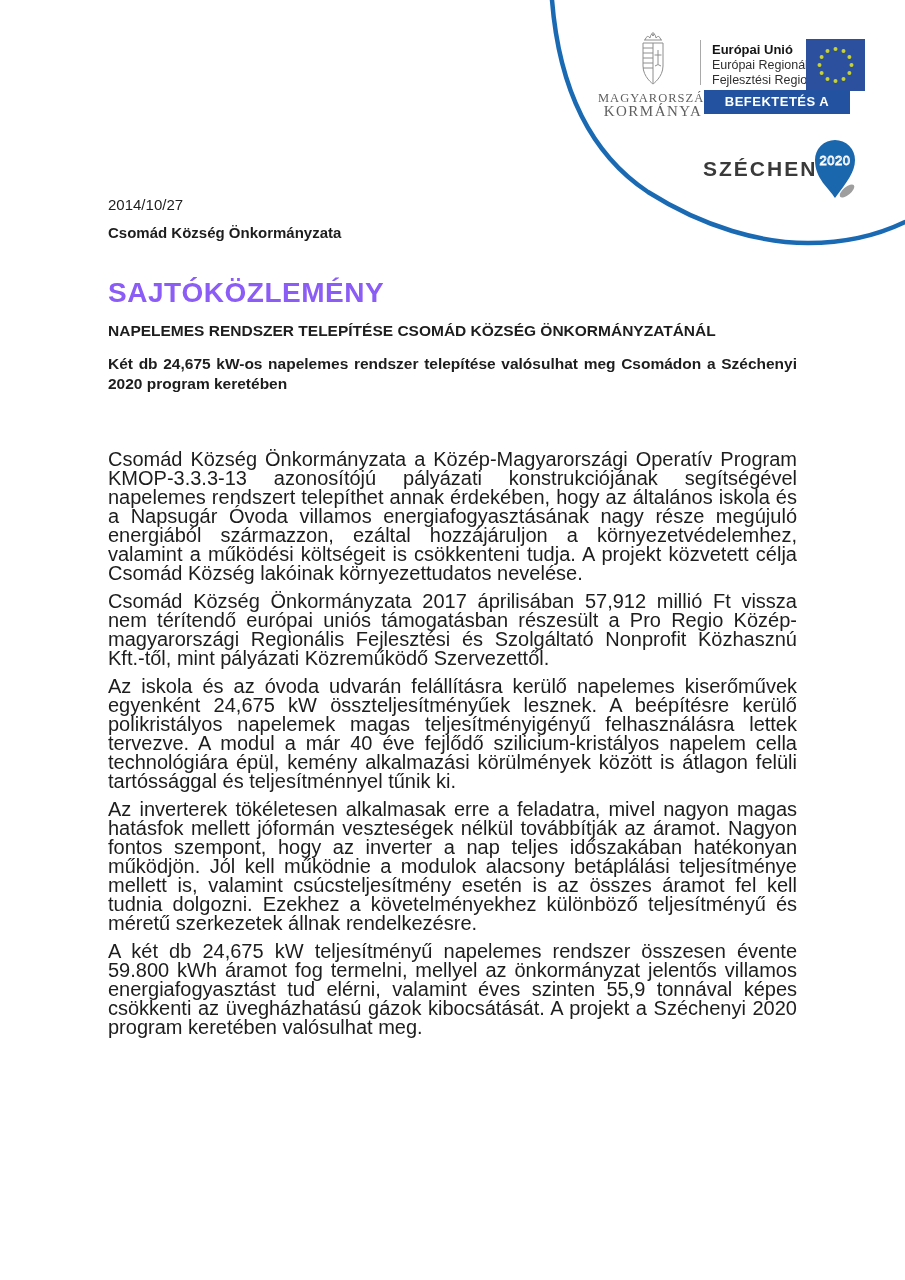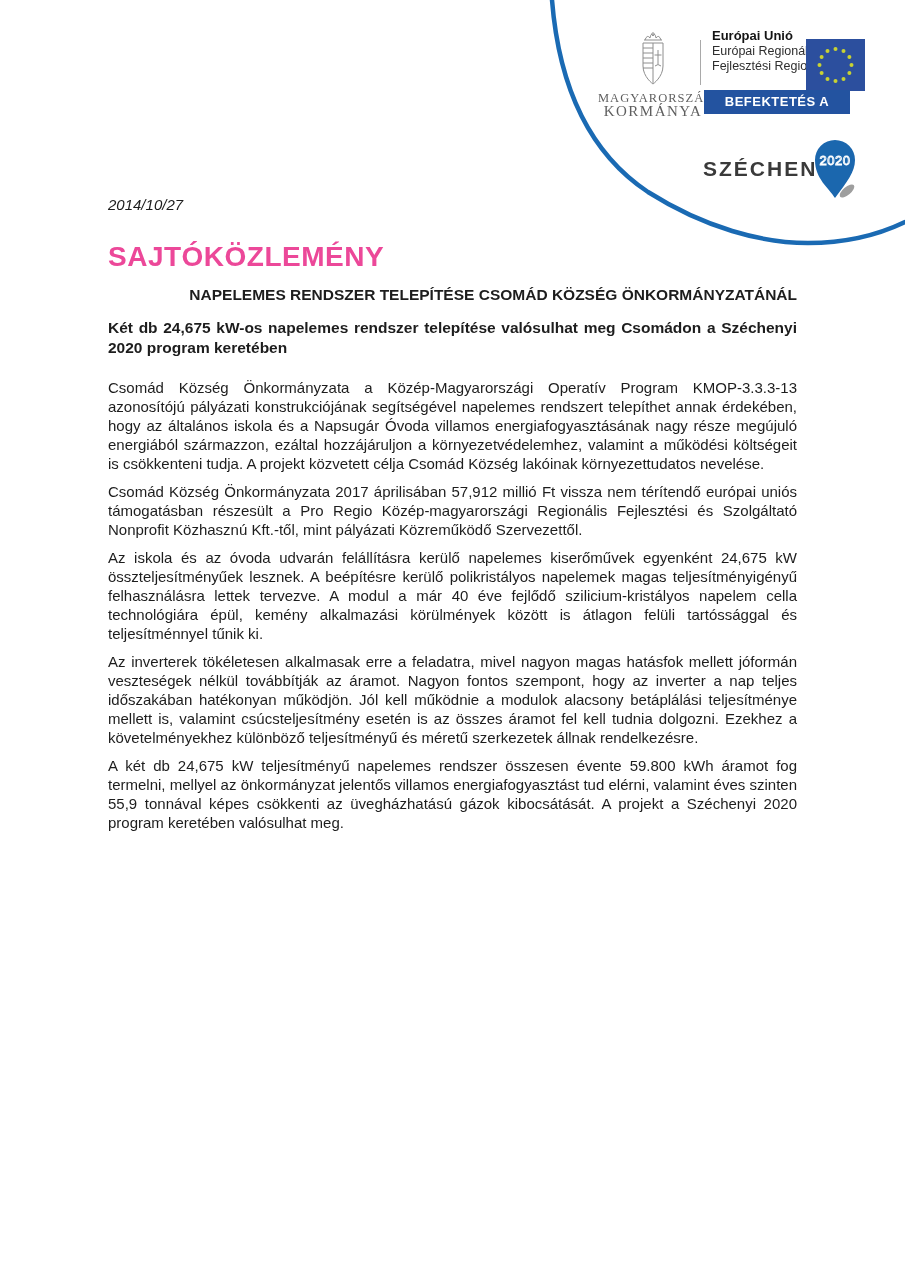--- a/index.html
+++ b/index.html
@@ -15,45 +15,45 @@
   .curve-svg{position:absolute;left:0;top:0;}
   .gov-logo{
     position:absolute;left:598px;top:30px;width:110px;
     text-align:center;color:#5f5f5f;
     font-family:"Liberation Serif", serif;
   }
   .gov-logo .crest{display:block;margin:0 auto 2px auto;}
   .gov-line1{font-size:12.5px;letter-spacing:1px;line-height:13px;}
   .gov-line2{font-size:15px;letter-spacing:1.5px;line-height:13px;}
   .eu-sep{position:absolute;left:700px;top:40px;width:1px;height:45px;background:#a9a9a9;}
-  .eu-text{position:absolute;left:712px;top:28px;line-height:15.5px;}
+  .eu-text{position:absolute;left:712px;top:42px;line-height:15.5px;}
   .eu-title{font-size:13px;font-weight:bold;color:#141414;}
   .eu-sub{font-size:12.5px;color:#2e2e2e;}
   .eu-flag{position:absolute;left:806px;top:39px;width:59px;height:52px;background:#2C4F9E;}
   .banner{
     position:absolute;left:704px;top:90px;width:146px;height:24px;
     background:#2353A0;color:#ffffff;
     font-size:13px;font-weight:bold;letter-spacing:.5px;
     text-align:center;line-height:24px;
   }
   .szechenyi-text{
     position:absolute;left:703px;top:157px;
     font-size:21px;font-weight:bold;letter-spacing:2px;color:#3a3a3a;
     white-space:nowrap;
   }
   .szechenyi-pin{position:absolute;left:813px;top:138px;}
   
   .content{position:absolute;left:108px;top:196px;width:689px;}
-  .doc-date{font-size:15px;margin:0 0 28px 0;font-style:italic;}
+  .doc-date{font-size:15px;margin:0 0 11px 0;}
   .doc-org{font-size:15px;font-weight:bold;margin:0 0 36px 0;}
-  .doc-title{font-size:28px;font-weight:bold;color:#ec4899;margin:0 0 13px 0;letter-spacing:.5px;}
-  .doc-subtitle{font-size:15.5px;font-weight:bold;margin:0 0 14px 0;text-align:right;}
-  .doc-lead{font-size:15.5px;font-weight:bold;margin:0 0 20px 0;text-align:justify;line-height:20px;}
+  .doc-title{font-size:28px;font-weight:bold;color:#8b5cf6;margin:0 0 13px 0;letter-spacing:.5px;}
+  .doc-subtitle{font-size:15.5px;font-weight:bold;margin:0 0 14px 0;}
+  .doc-lead{font-size:15.5px;font-weight:bold;margin:0 0 56px 0;text-align:justify;line-height:20px;}
   .doc-body p{
-    font-size:15px;line-height:19px;text-align:justify;
+    font-size:20px;line-height:19px;text-align:justify;
     margin:0 0 9px 0;
   }
 </style>
 </head>
 <body>
 
 <div class="page">
 
   <svg class="curve-svg" width="905" height="260" viewBox="0 0 905 260">
     <path d="M 552 0 C 558 75 582 148 648 192 C 705 228 762 243 808 243 C 845 243 878 235 905 222" fill="none" stroke="#1A6AB3" stroke-width="4.5" stroke-linecap="round"></path>
@@ -107,20 +107,21 @@
 
   <div class="szechenyi-text">SZÉCHENYI</div>
   <svg class="szechenyi-pin" width="50" height="64" viewBox="0 0 50 64">
     <ellipse cx="34" cy="53" rx="9" ry="4" transform="rotate(-40 34 53)" fill="#9e9e9e"></ellipse>
     <path d="M 22 60 C 16 50 2 41 2 22 A 20 20 0 1 1 42 22 C 42 34 34 44 22 60 Z" fill="#1B67AE"></path>
     <text x="22" y="27" text-anchor="middle" font-family="Liberation Sans, sans-serif" font-size="13" letter-spacing="0.5" fill="none" stroke="#ffffff" stroke-width="0.9">2020</text>
   </svg>
 
   <div class="content">
     <p class="doc-date">2014/10/27</p>
+    <p class="doc-org">Csomád Község Önkormányzata</p>
     <h1 class="doc-title">SAJTÓKÖZLEMÉNY</h1>
     <p class="doc-subtitle">NAPELEMES RENDSZER TELEPÍTÉSE CSOMÁD KÖZSÉG ÖNKORMÁNYZATÁNÁL</p>
     <p class="doc-lead">Két db 24,675 kW-os napelemes rendszer telepítése valósulhat meg Csomádon a Széchenyi 2020 program keretében</p>
     <div class="doc-body">
       <p>Csomád Község Önkormányzata a Közép-Magyarországi Operatív Program KMOP-3.3.3-13 azonosítójú pályázati konstrukciójának segítségével napelemes rendszert telepíthet annak érdekében, hogy az általános iskola és a Napsugár Óvoda villamos energiafogyasztásának nagy része megújuló energiából származzon, ezáltal hozzájáruljon a környezetvédelemhez, valamint a működési költségeit is csökkenteni tudja. A projekt közvetett célja Csomád Község lakóinak környezettudatos nevelése.</p>
       <p>Csomád Község Önkormányzata 2017 áprilisában 57,912 millió Ft vissza nem térítendő európai uniós támogatásban részesült a Pro Regio Közép-magyarországi Regionális Fejlesztési és Szolgáltató Nonprofit Közhasznú Kft.-től, mint pályázati Közreműködő Szervezettől.</p>
       <p>Az iskola és az óvoda udvarán felállításra kerülő napelemes kiserőművek egyenként 24,675 kW összteljesítményűek lesznek. A beépítésre kerülő polikristályos napelemek magas teljesítményigényű felhasználásra lettek tervezve. A modul a már 40 éve fejlődő szilicium-kristályos napelem cella technológiára épül, kemény alkalmazási körülmények között is átlagon felüli tartóssággal és teljesítménnyel tűnik ki.</p>
       <p>Az inverterek tökéletesen alkalmasak erre a feladatra, mivel nagyon magas hatásfok mellett jóformán veszteségek nélkül továbbítják az áramot. Nagyon fontos szempont, hogy az inverter a nap teljes időszakában hatékonyan működjön. Jól kell működnie a modulok alacsony betáplálási teljesítménye mellett is, valamint csúcsteljesítmény esetén is az összes áramot fel kell tudnia dolgozni. Ezekhez a követelményekhez különböző teljesítményű és méretű szerkezetek állnak rendelkezésre.</p>
       <p>A két db 24,675 kW teljesítményű napelemes rendszer összesen évente 59.800 kWh áramot fog termelni, mellyel az önkormányzat jelentős villamos energiafogyasztást tud elérni, valamint éves szinten 55,9 tonnával képes csökkenti az üvegházhatású gázok kibocsátását. A projekt a Széchenyi 2020 program keretében valósulhat meg.</p>
     </div>

